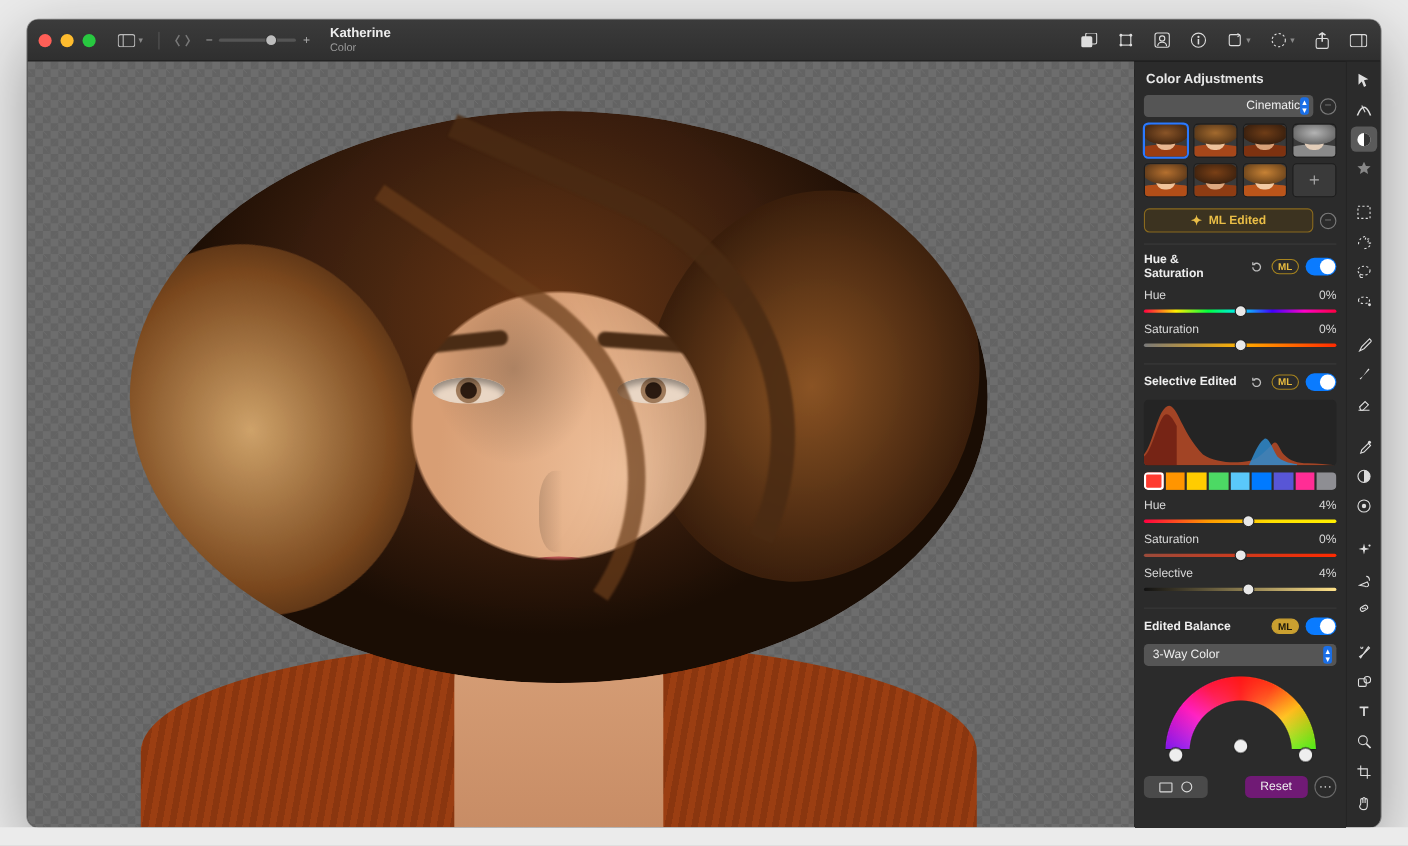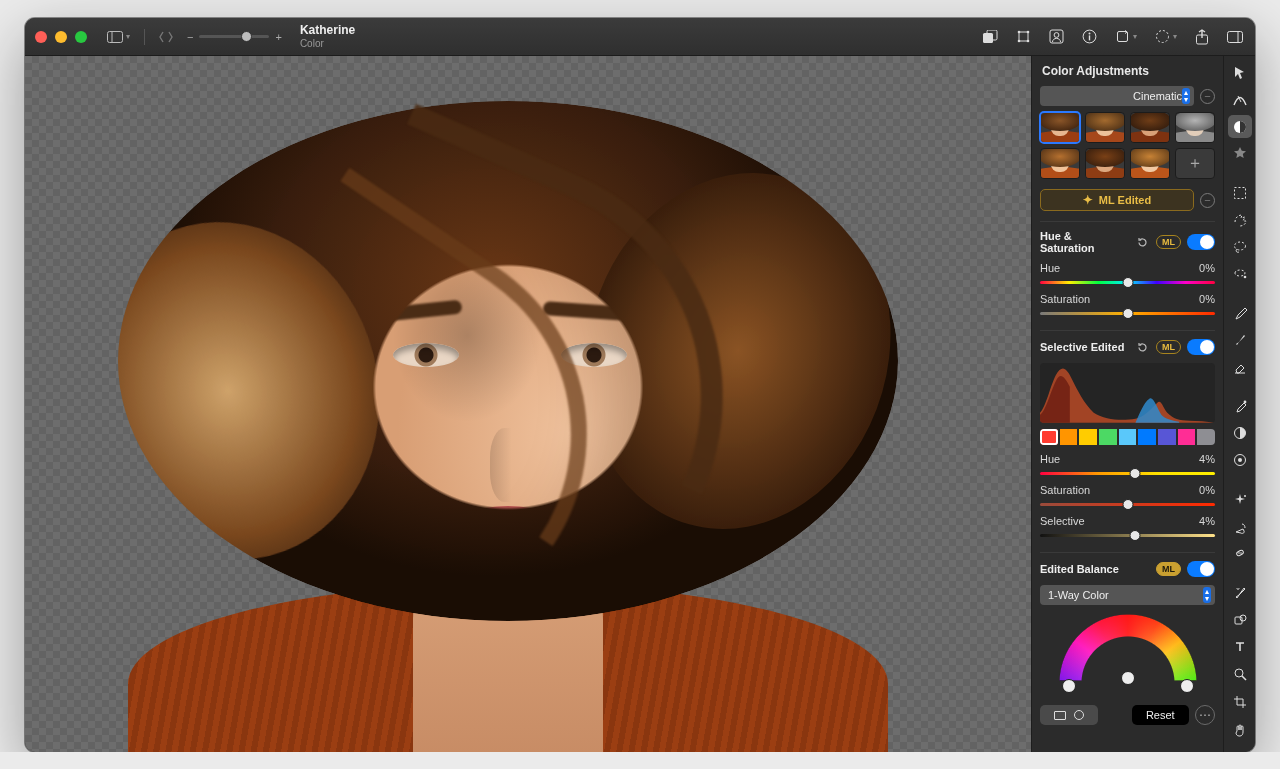--- a/index.html
+++ b/index.html
@@ -176,21 +176,21 @@
     -webkit-mask:radial-gradient(circle,transparent 46px,#000 47px,#000 68px,transparent 69px);
             mask:radial-gradient(circle,transparent 46px,#000 47px,#000 68px,transparent 69px);}
   .wheel-dot{position:absolute;width:14px;height:14px;border-radius:50%;background:#eee;border:1px solid #222;}
   .wd-c{left:50%;top:58px;transform:translateX(-50%);}
   .wd-l{left:calc(50% - 66px);top:66px;} .wd-r{left:calc(50% + 52px);top:66px;}
 
   .btn-row{display:flex;gap:6px;align-items:center;}
   .seg{flex:1;height:20px;border-radius:5px;background:#4a4a4a;display:flex;align-items:center;justify-content:center;color:#ddd;font-size:11px;gap:8px;}
   .seg .box{width:12px;height:9px;border:1.4px solid #ddd;border-radius:1px;}
   .seg .circ{width:10px;height:10px;border:1.4px solid #ddd;border-radius:50%;}
-  .btn{flex:1;height:20px;border-radius:5px;background:#000000;color:#eee;display:flex;align-items:center;justify-content:center;margin-left:28px;}
+  .btn{flex:1;height:20px;border-radius:5px;background:#701a75;color:#eee;display:flex;align-items:center;justify-content:center;margin-left:28px;}
   .more{width:20px;height:20px;border-radius:50%;border:1px solid #6a6a6a;color:#bbb;display:flex;align-items:center;justify-content:center;font-size:12px;}
 
   
   .tools{
     width:32px;background:#2b2b2b;border-left:1px solid #1d1d1d;
     display:flex;flex-direction:column;align-items:center;padding:6px 0;gap:4px;color:#cfcfcf;
   }
   .tool{width:24px;height:24px;border-radius:5px;display:flex;align-items:center;justify-content:center;cursor:default;}
   .tool.sel{background:#5a5a5a;color:#fff;}
   .tool-gap{height:10px;}
@@ -489,21 +489,21 @@
       </div>
 
       <div class="section">
         <div class="sec-head">
           <span class="name">Edited Balance</span>
           <span class="ml-pill filled">ML</span>
           <span class="toggle"></span>
         </div>
 
         <div class="select2">
-          <span>1-Way Color</span>
+          <span>3-Way Color</span>
           <span class="arrows" style="background:#1a6fe8;border-radius:3px;padding:1px 2px;color:#fff;font-size:8px;line-height:7px;display:flex;flex-direction:column;align-items:center;">
               <span>▴</span>
               <span>▾</span>
             </span>
         </div>
 
         <div class="wheel-wrap">
           <div class="wheel"></div>
           <div class="wheel-shade"></div>
           <div class="wheel-dot wd-l"></div>

